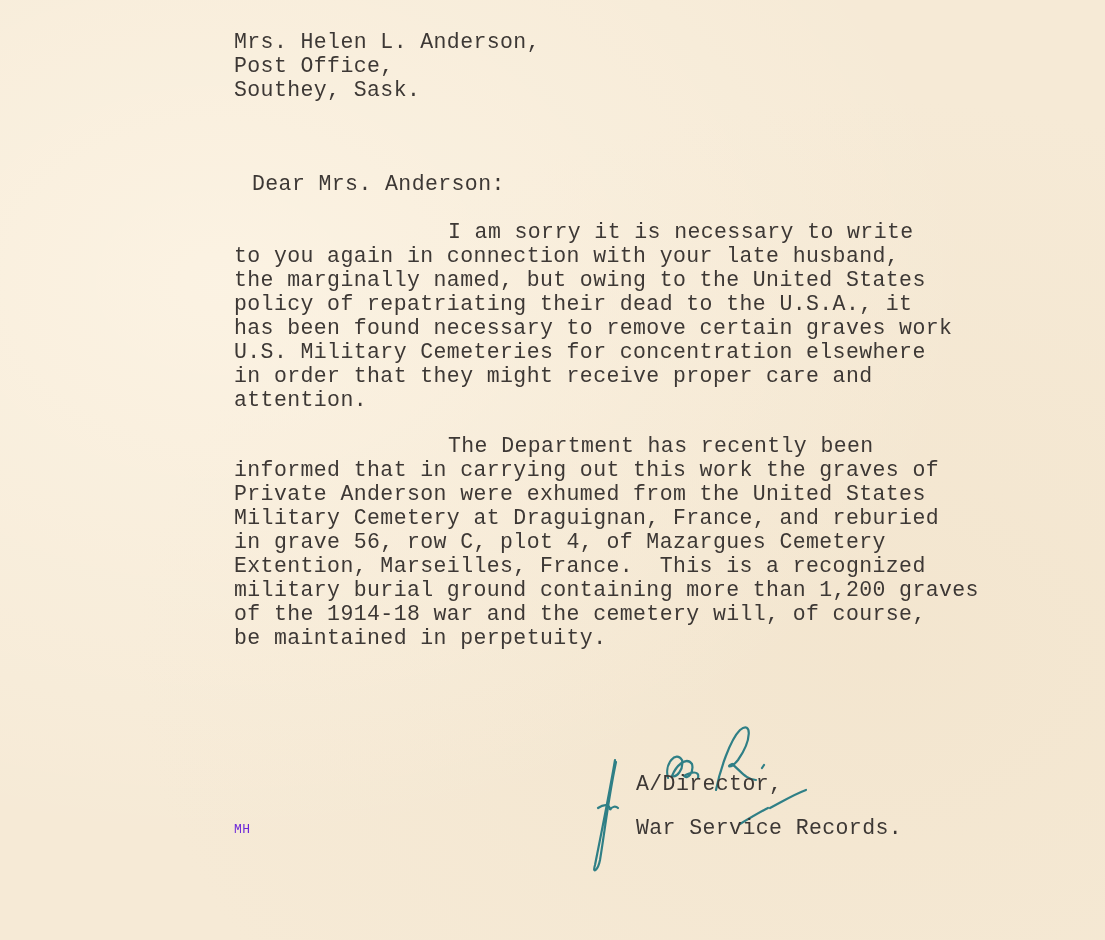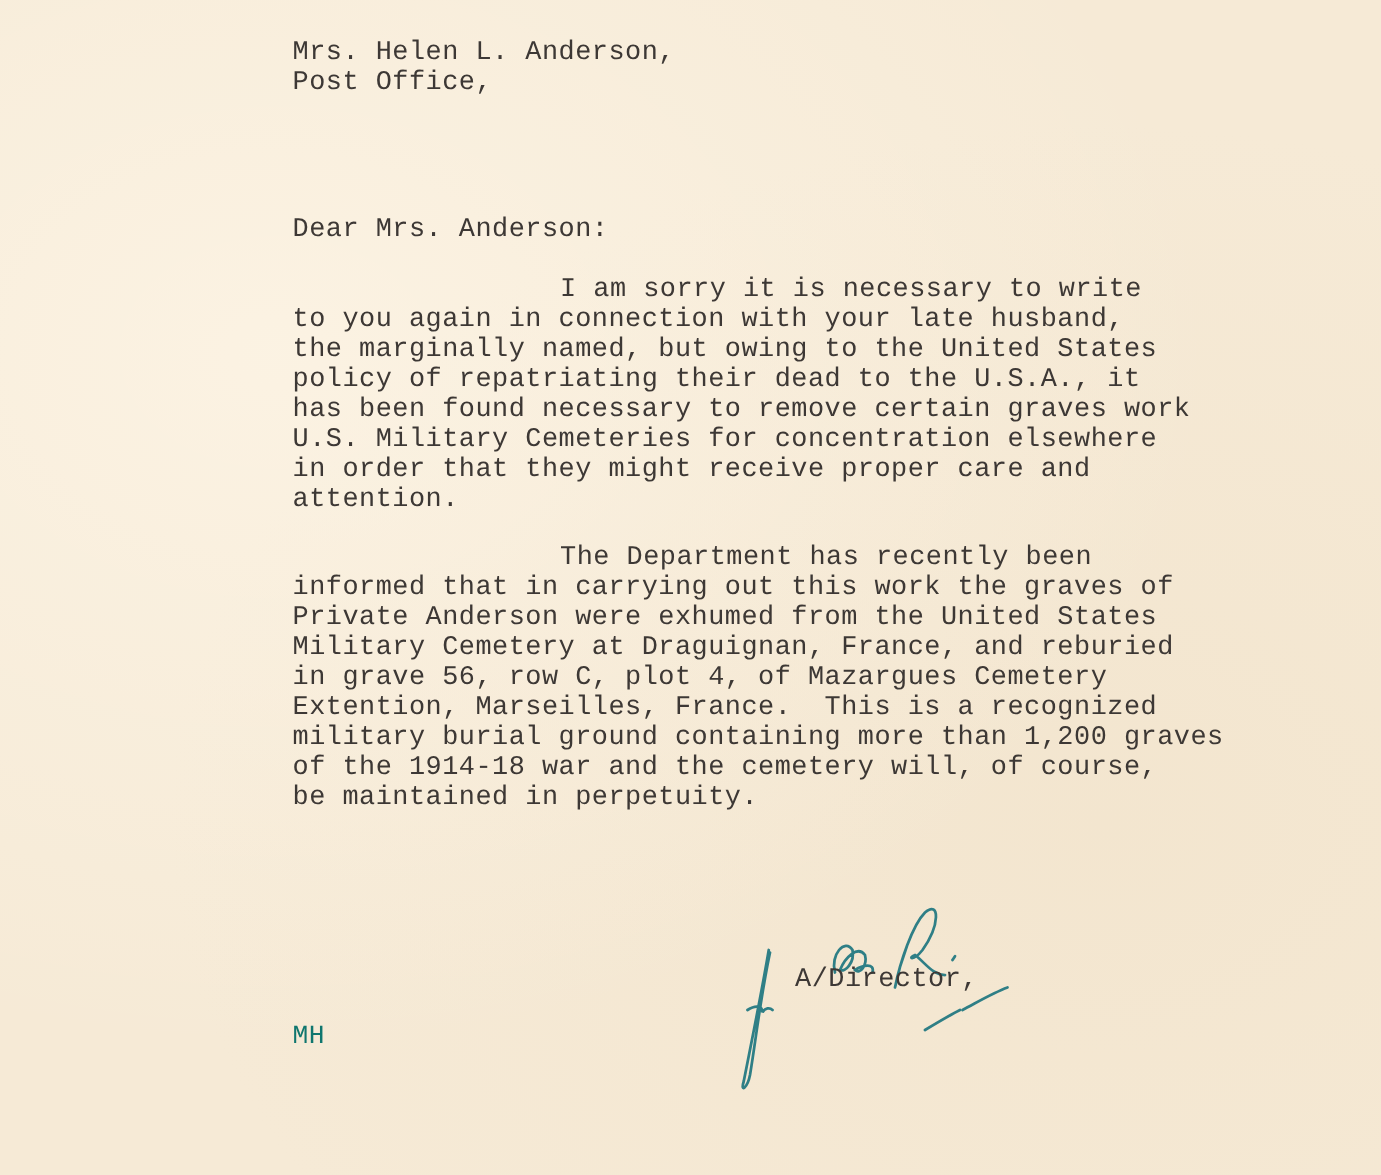--- a/index.html
+++ b/index.html
@@ -17,31 +17,32 @@
   .line {
     position: absolute; white-space: pre;
     font-size: 21.5px; letter-spacing: 0.4px; line-height: 24px;
     color: #3d3835;
   }
   .ref {
     position: absolute; left: 104px; top: 124px; width: 518px;
     border-bottom: 2px solid #4a4440; padding-bottom: 1px;
   }
   .sig { position: absolute; left: 580px; top: 720px; width: 240px; height: 160px; }
-  .typist { color: #0f766e; font-size: 21px; }
+  .typist { color: #6d28d9; font-size: 13px; }
 </style>
 </head>
 <body>
 
 <div class="page">
   <div class="line" style="left:234px;top:30px">Mrs. Helen L. Anderson,</div>
   <div class="line" style="left:234px;top:54px">Post Office,</div>
+  <div class="line" style="left:234px;top:78px">Southey, Sask.</div>
 
 
-  <div class="line" style="left:234px;top:172px">Dear Mrs. Anderson:</div>
+  <div class="line" style="left:252px;top:172px">Dear Mrs. Anderson:</div>
 
   <div>
     <div class="line" style="left:448px;top:220px">I am sorry it is necessary to write</div>
     <div class="line" style="left:234px;top:244px">to you again in connection with your late husband,</div>
     <div class="line" style="left:234px;top:268px">the marginally named, but owing to the United States</div>
     <div class="line" style="left:234px;top:292px">policy of repatriating their dead to the U.S.A., it</div>
     <div class="line" style="left:234px;top:316px">has been found necessary to remove certain graves work</div>
     <div class="line" style="left:234px;top:340px">U.S. Military Cemeteries for concentration elsewhere</div>
     <div class="line" style="left:234px;top:364px">in order that they might receive proper care and</div>
     <div class="line" style="left:234px;top:388px">attention.</div>
@@ -66,15 +67,16 @@
       <path d="M18 88 C24 84, 30 84, 30 90 C32 86, 36 86, 38 88"></path>
       <path d="M88 58 C84 44, 96 30, 102 40 C104 50, 96 58, 92 56 C96 46, 106 36, 112 44 C114 52, 108 60, 104 56 C110 52, 120 50, 118 58"></path>
       <path d="M136 70 C140 50, 150 20, 160 10 C172 0, 172 20, 158 40 C150 50, 146 46, 152 44 C160 50, 166 60, 176 60"></path>
       <path d="M182 48 L184 45"></path>
       <path d="M190 88 C205 80, 215 74, 226 70"></path>
       <path d="M160 104 C170 98, 180 92, 188 88"></path>
     </g>
   </svg>
 
   <div class="line" style="left:636px;top:772px">A/Director,</div>
+  <div class="line" style="left:636px;top:816px">War Service Records.</div>
 
   <div class="line typist" style="left:234px;top:818px">MH</div>
 </div>
 
 </body></html>

